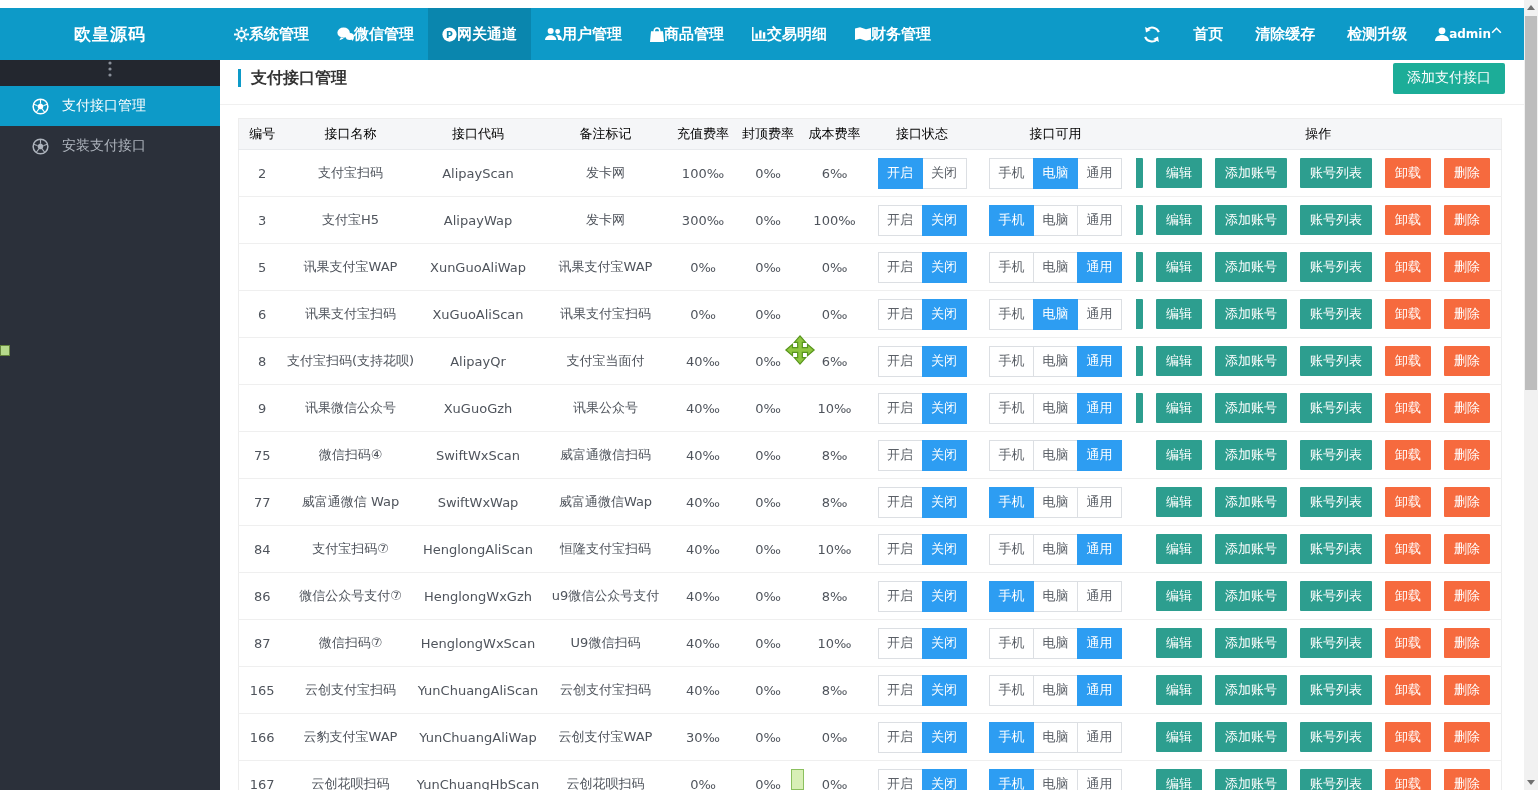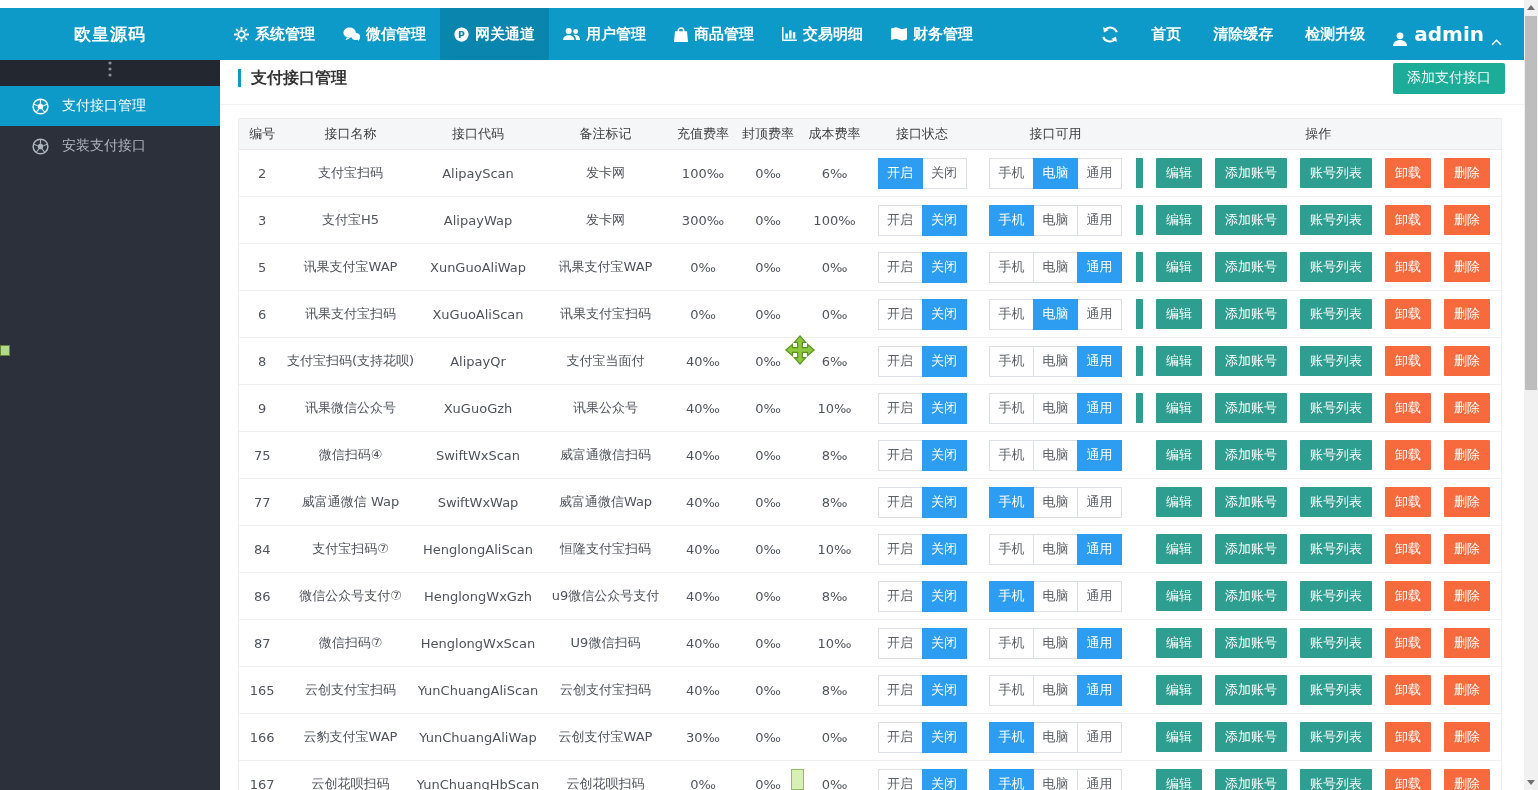--- a/index.html
+++ b/index.html
@@ -5,27 +5,27 @@
   * { margin:0; padding:0; box-sizing:border-box; }
   html,body { width:1538px; height:790px; overflow:hidden; }
   body { font-family:"DejaVu Sans","Liberation Sans",sans-serif; background:#fff; position:relative; }
 
   
   .topbar { position:absolute; left:0; top:8px; right:14px; height:52px;
             background:var(--c-topbar,#0d9ac8); color:#fff; display:flex; align-items:stretch; z-index:4; }
   .brand { width:220px; display:flex; align-items:center; justify-content:center;
            font-size:17px; font-weight:bold; letter-spacing:1px; }
   .topnav { display:flex; }
-  .nav-item { display:flex; align-items:center; gap:6px; padding:0 14px;
+  .nav-item { display:flex; align-items:center; gap:0; padding:0 14px;
               font-size:15px; font-weight:bold; cursor:pointer; white-space:nowrap; }
   .nav-item.active { background:var(--c-topbar-active,#0a86ae); }
   .top-right { margin-left:auto; display:flex; align-items:center; padding-right:10px; }
   .refresh-btn { padding:0 16px; display:flex; align-items:center; cursor:pointer; }
   .top-link { padding:0 16px; font-size:15px; font-weight:bold; cursor:pointer; white-space:nowrap; }
-  .user-area { display:flex; align-items:flex-end; gap:7px; padding:0 12px; font-size:20px;
+  .user-area { display:flex; align-items:flex-start; padding:0 12px; font-size:12px;
                font-weight:bold; cursor:pointer; }
   .icon { display:inline-flex; align-items:center; justify-content:center; }
 
   
   .sidebar { position:absolute; left:0; top:52px; bottom:0; width:220px; background:var(--c-sidebar,#2b303a); }
   .side-toggle { height:34px; background:#23272f; display:flex; align-items:center;
                  justify-content:center; cursor:pointer; }
   .side-item { height:40px; display:flex; align-items:center; gap:13px; padding-left:32px;
                color:#aeb4bd; font-size:14px; cursor:pointer; }
   .side-item.active { background:var(--c-topbar,#0d9ac8); color:#fff; }
@@ -36,21 +36,21 @@
                border-bottom:1px solid #f0f0f0; }
   .page-title { font-size:16px; color:#333; border-left:3px solid var(--c-topbar,#0d9ac8);
                 padding-left:10px; line-height:18px; }
   .add-btn { margin-left:auto; background:var(--c-add,#1cad98); color:#fff; border:none;
              font-size:14px; height:31px; padding:0 14px; border-radius:2px; cursor:pointer;
              font-family:inherit; }
 
   
   .table-wrap { margin:13px 22px 0 18px; }
   table { width:100%; border-collapse:collapse; table-layout:fixed; border:1px solid #ededed; }
-  thead th { background:#f5f6f8; color:#404040; font-weight:normal; font-size:13px;
+  thead th { background:#f5f6f8; color:#000000; font-weight:normal; font-size:13px;
              height:31px; border-bottom:1px solid #e8eaed; }
   tbody td { text-align:center; font-size:13px; color:#4f545c; height:47px;
              border-bottom:1px solid #efefef; background:#fff; overflow:hidden; white-space:nowrap; }
 
   .toggle-group { display:inline-flex; vertical-align:middle;font-family:Liberation Mono, monospace; }
   .toggle-btn { min-width:45px; height:31px; background:#fff; border:1px solid #dcdfe3;
                 color:#5a5f66; font-size:13px; margin-left:-1px; cursor:pointer;
                 font-family:inherit; padding:0 8px; }
   .toggle-btn:first-child { margin-left:0; }
   .toggle-btn.on { background:var(--c-blue,#2d9df2); border-color:var(--c-blue,#2d9df2);

